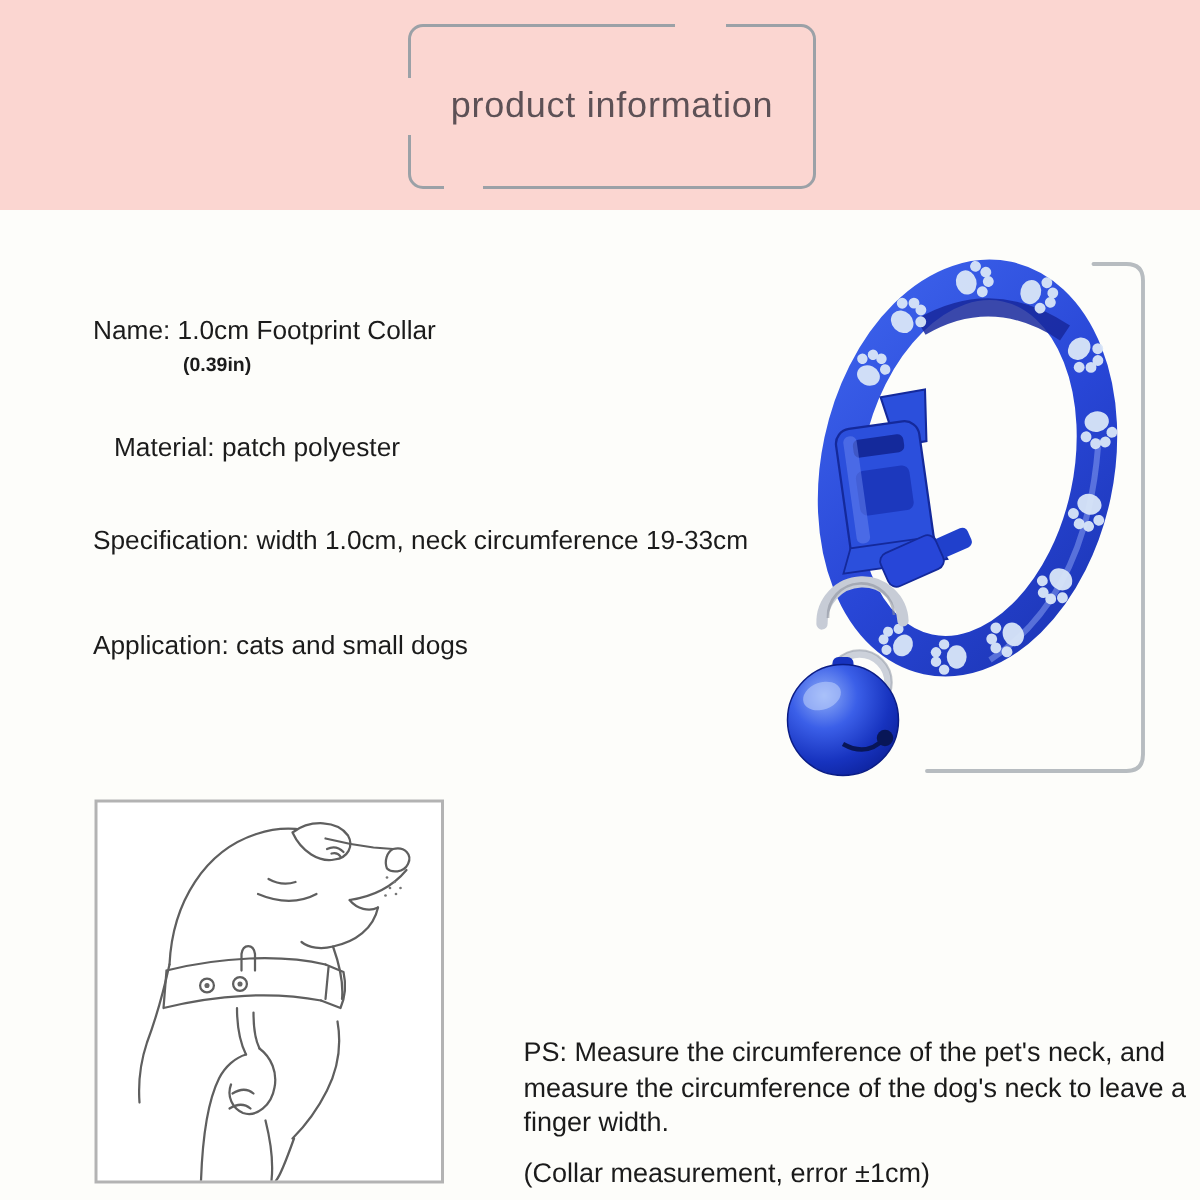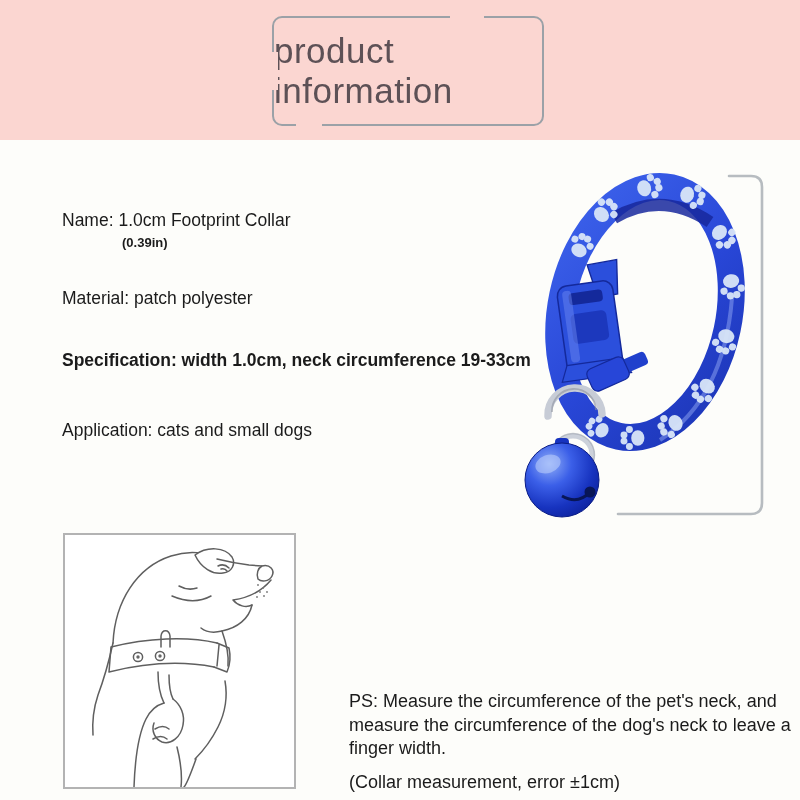--- a/index.html
+++ b/index.html
@@ -9,32 +9,32 @@
     --sketch-stroke:#5f5f5f; --sketch-border:#b3b3b3;
   }
   html,body{margin:0;padding:0;}
   .page{position:relative;width:800px;height:800px;overflow:hidden;
     background:#fdfdfa;font-family:"Liberation Sans",sans-serif;color:var(--text);}
   
   .header{position:absolute;left:0;top:0;width:800px;height:140px;background:var(--pink-bg);}
   .title-box{position:absolute;left:272px;top:16px;width:268px;height:106px;
     border:2px solid var(--box-border);border-radius:10px;
     display:flex;align-items:center;justify-content:center;}
-  .title-box h1{margin:0;font-size:35px;font-weight:500;color:var(--title-color);letter-spacing:.5px;}
+  .title-box h1{margin:0;font-size:24px;font-weight:500;color:var(--title-color);letter-spacing:.5px;}
   .gap{position:absolute;background:var(--pink-bg);}
   .gap-left{left:-4px;top:34px;width:8px;height:38px;}
   .gap-top{top:-4px;right:58px;width:34px;height:8px;}
   .gap-bottom{bottom:-4px;left:22px;width:26px;height:8px;}
   
   .spec-line{position:absolute;left:62px;margin:0;font-size:17.5px;line-height:21px;text-align:right;}
   .spec-sub{position:absolute;margin:0;font-size:13px;font-weight:700;}
   #l-name{top:210px;}
   #l-name-sub{left:122px;top:235px;}
-  #l-material{top:288px;}
-  #l-spec{top:350px;font-weight:bold;}
+  #l-material{top:288px;margin-left:14px;}
+  #l-spec{top:350px;}
   #l-spec-sub{left:62px;top:379px;width:458px;text-align:right;}
   #l-app{top:420px;}
   
   .photo{position:absolute;left:510px;top:158px;width:256px;height:368px;}
   .frame-right{position:absolute;left:605px;top:166px;width:170px;height:360px;}
   
   .illus{position:absolute;left:63px;top:533px;width:229px;height:252px;
     border:2px solid var(--sketch-border);background:#ffffff;}
   
   .note{position:absolute;left:313px;top:690px;width:487px;margin-left:36px;}

